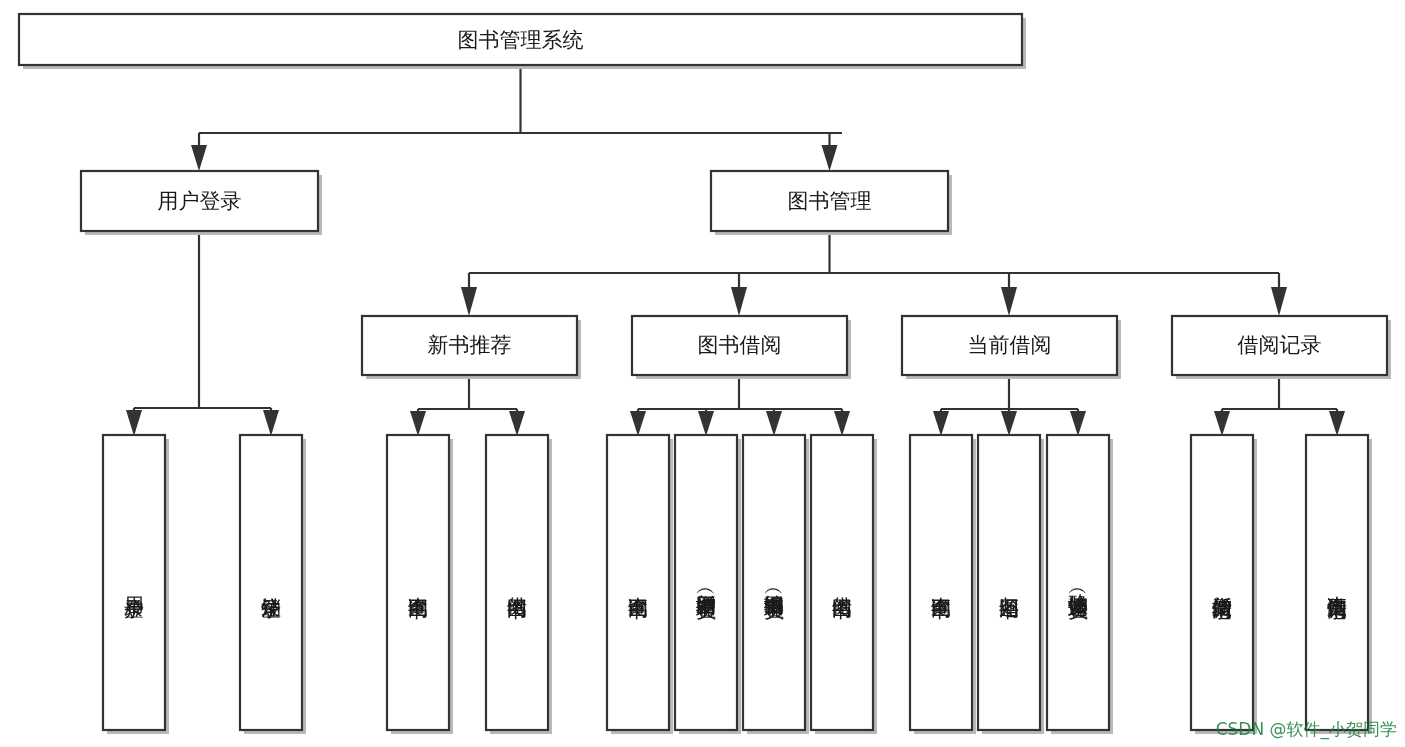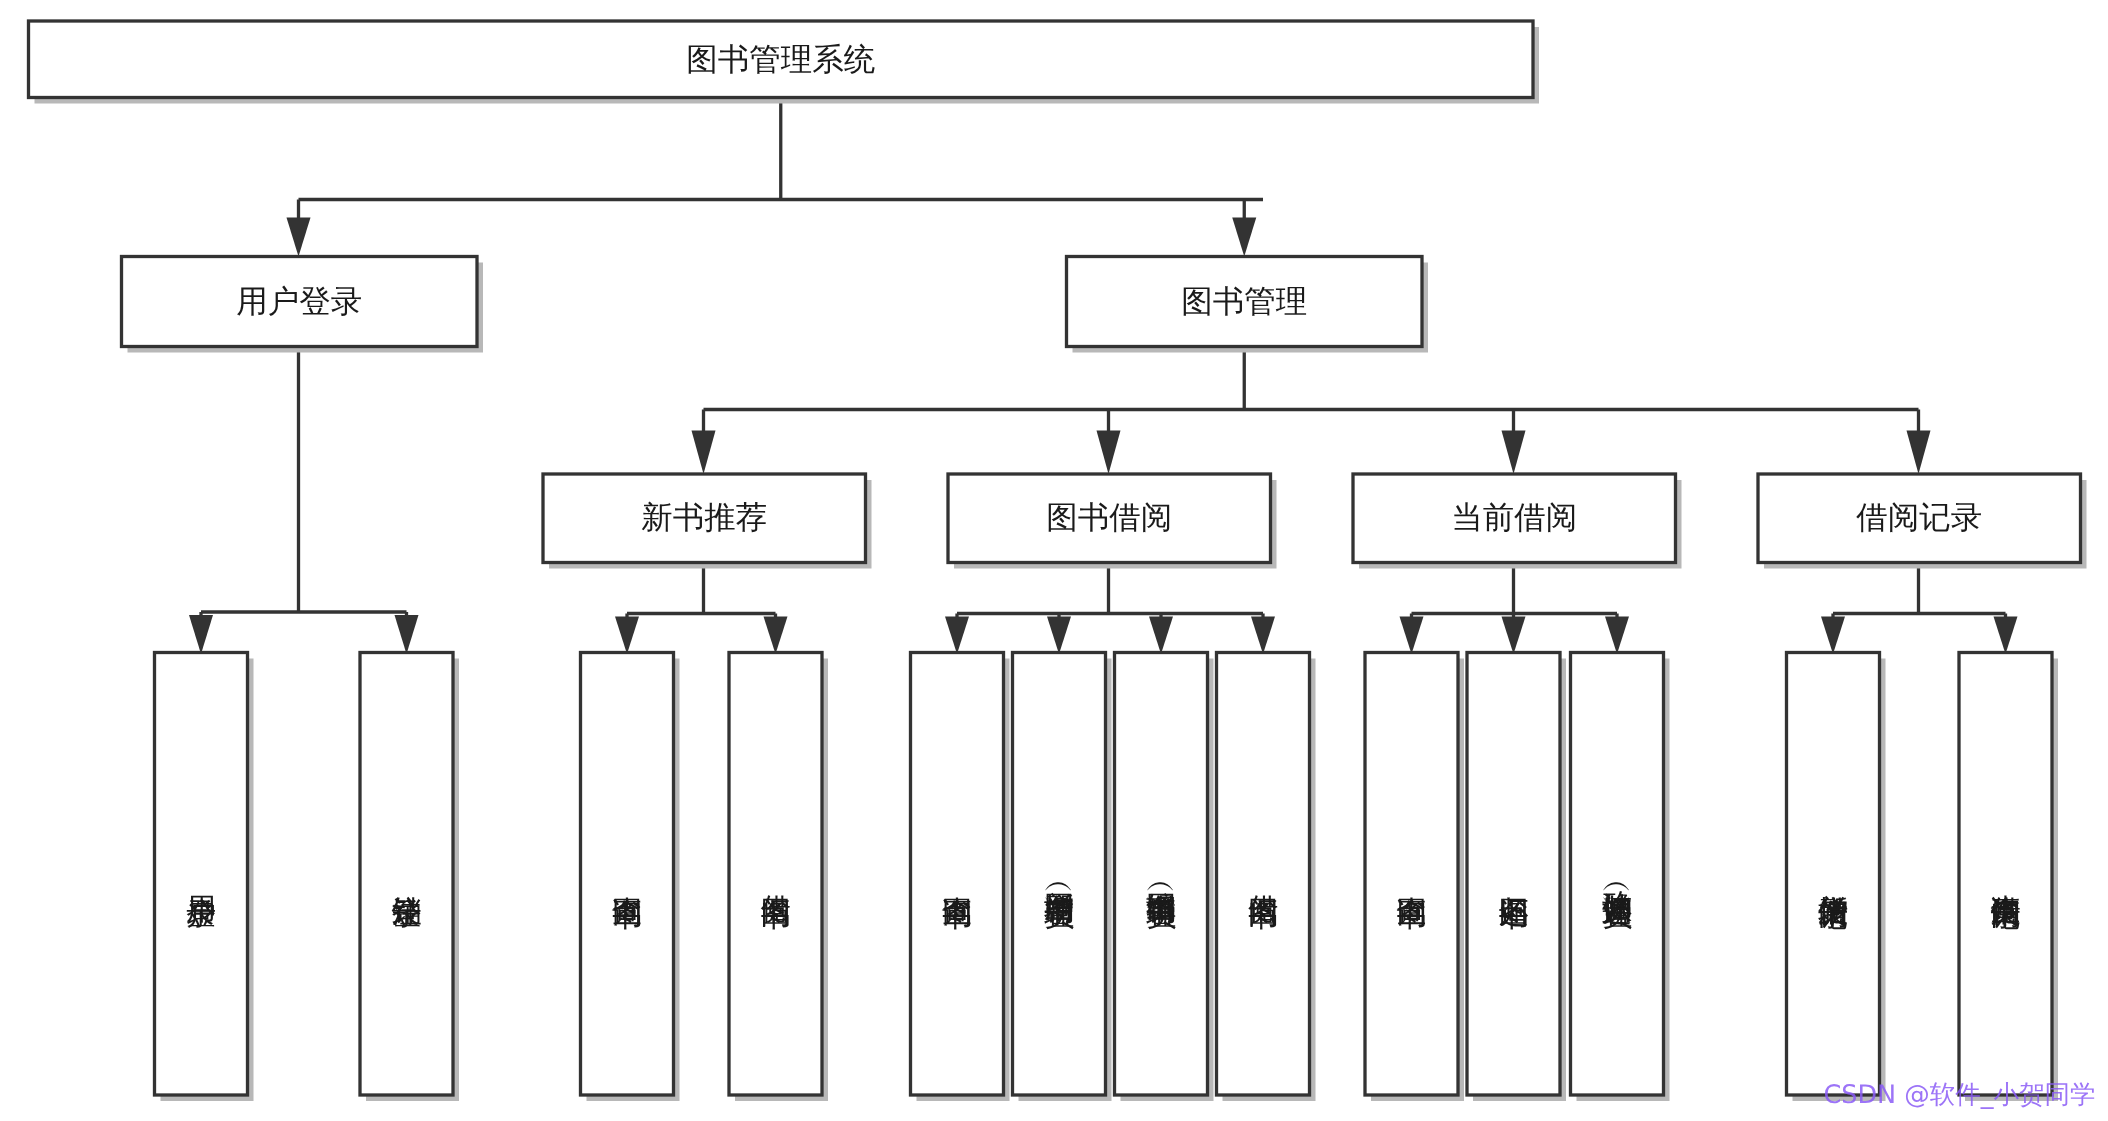--- a/index.html
+++ b/index.html
@@ -66,21 +66,21 @@
     letter-spacing: 1px;
     white-space: nowrap;
     pointer-events: none;
   }
   .watermark {
     position: absolute;
     right: 8px;
     bottom: 6px;
     font-family: "DejaVu Sans", "Liberation Sans", sans-serif;
     font-size: 17px;
-    color: #8b5cf6;
+    color: #15803d;
     opacity: 0.85;
     white-space: nowrap;
   }
 </style>
 </head>
 <body>
 
 <div id="diagram-root">
 
   <svg class="diagram-svg" viewBox="0 0 1405 747">

